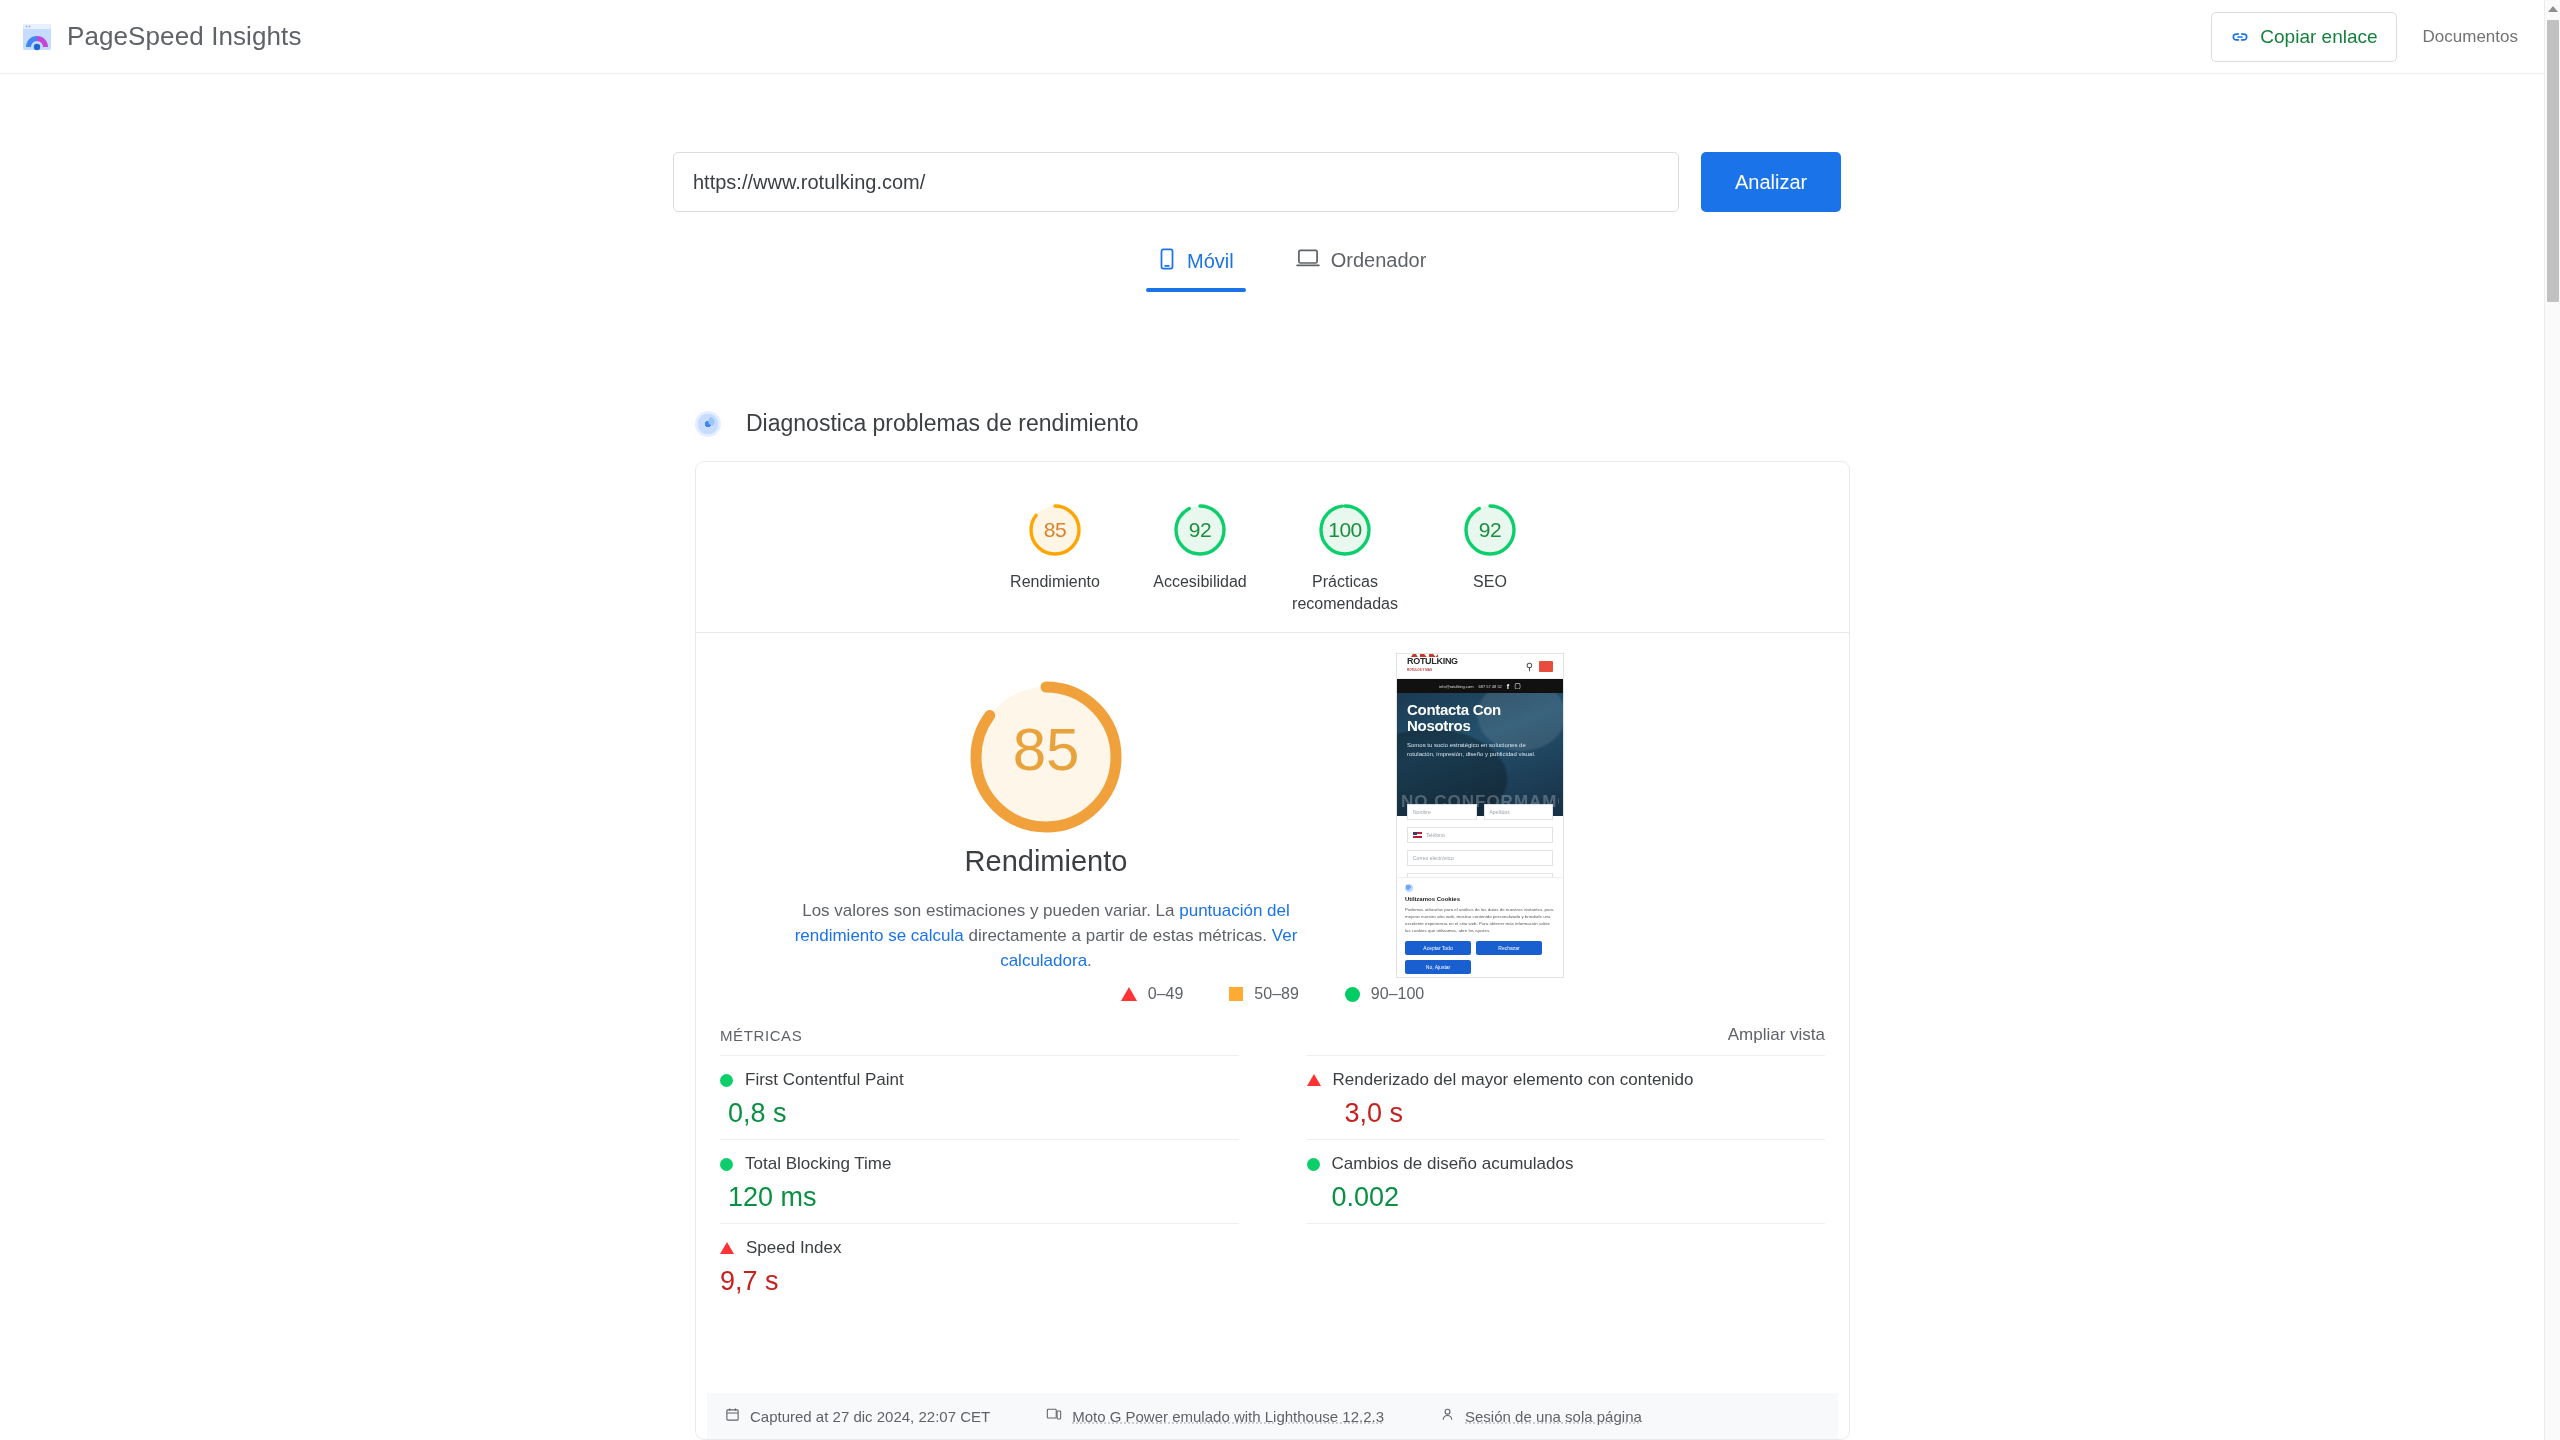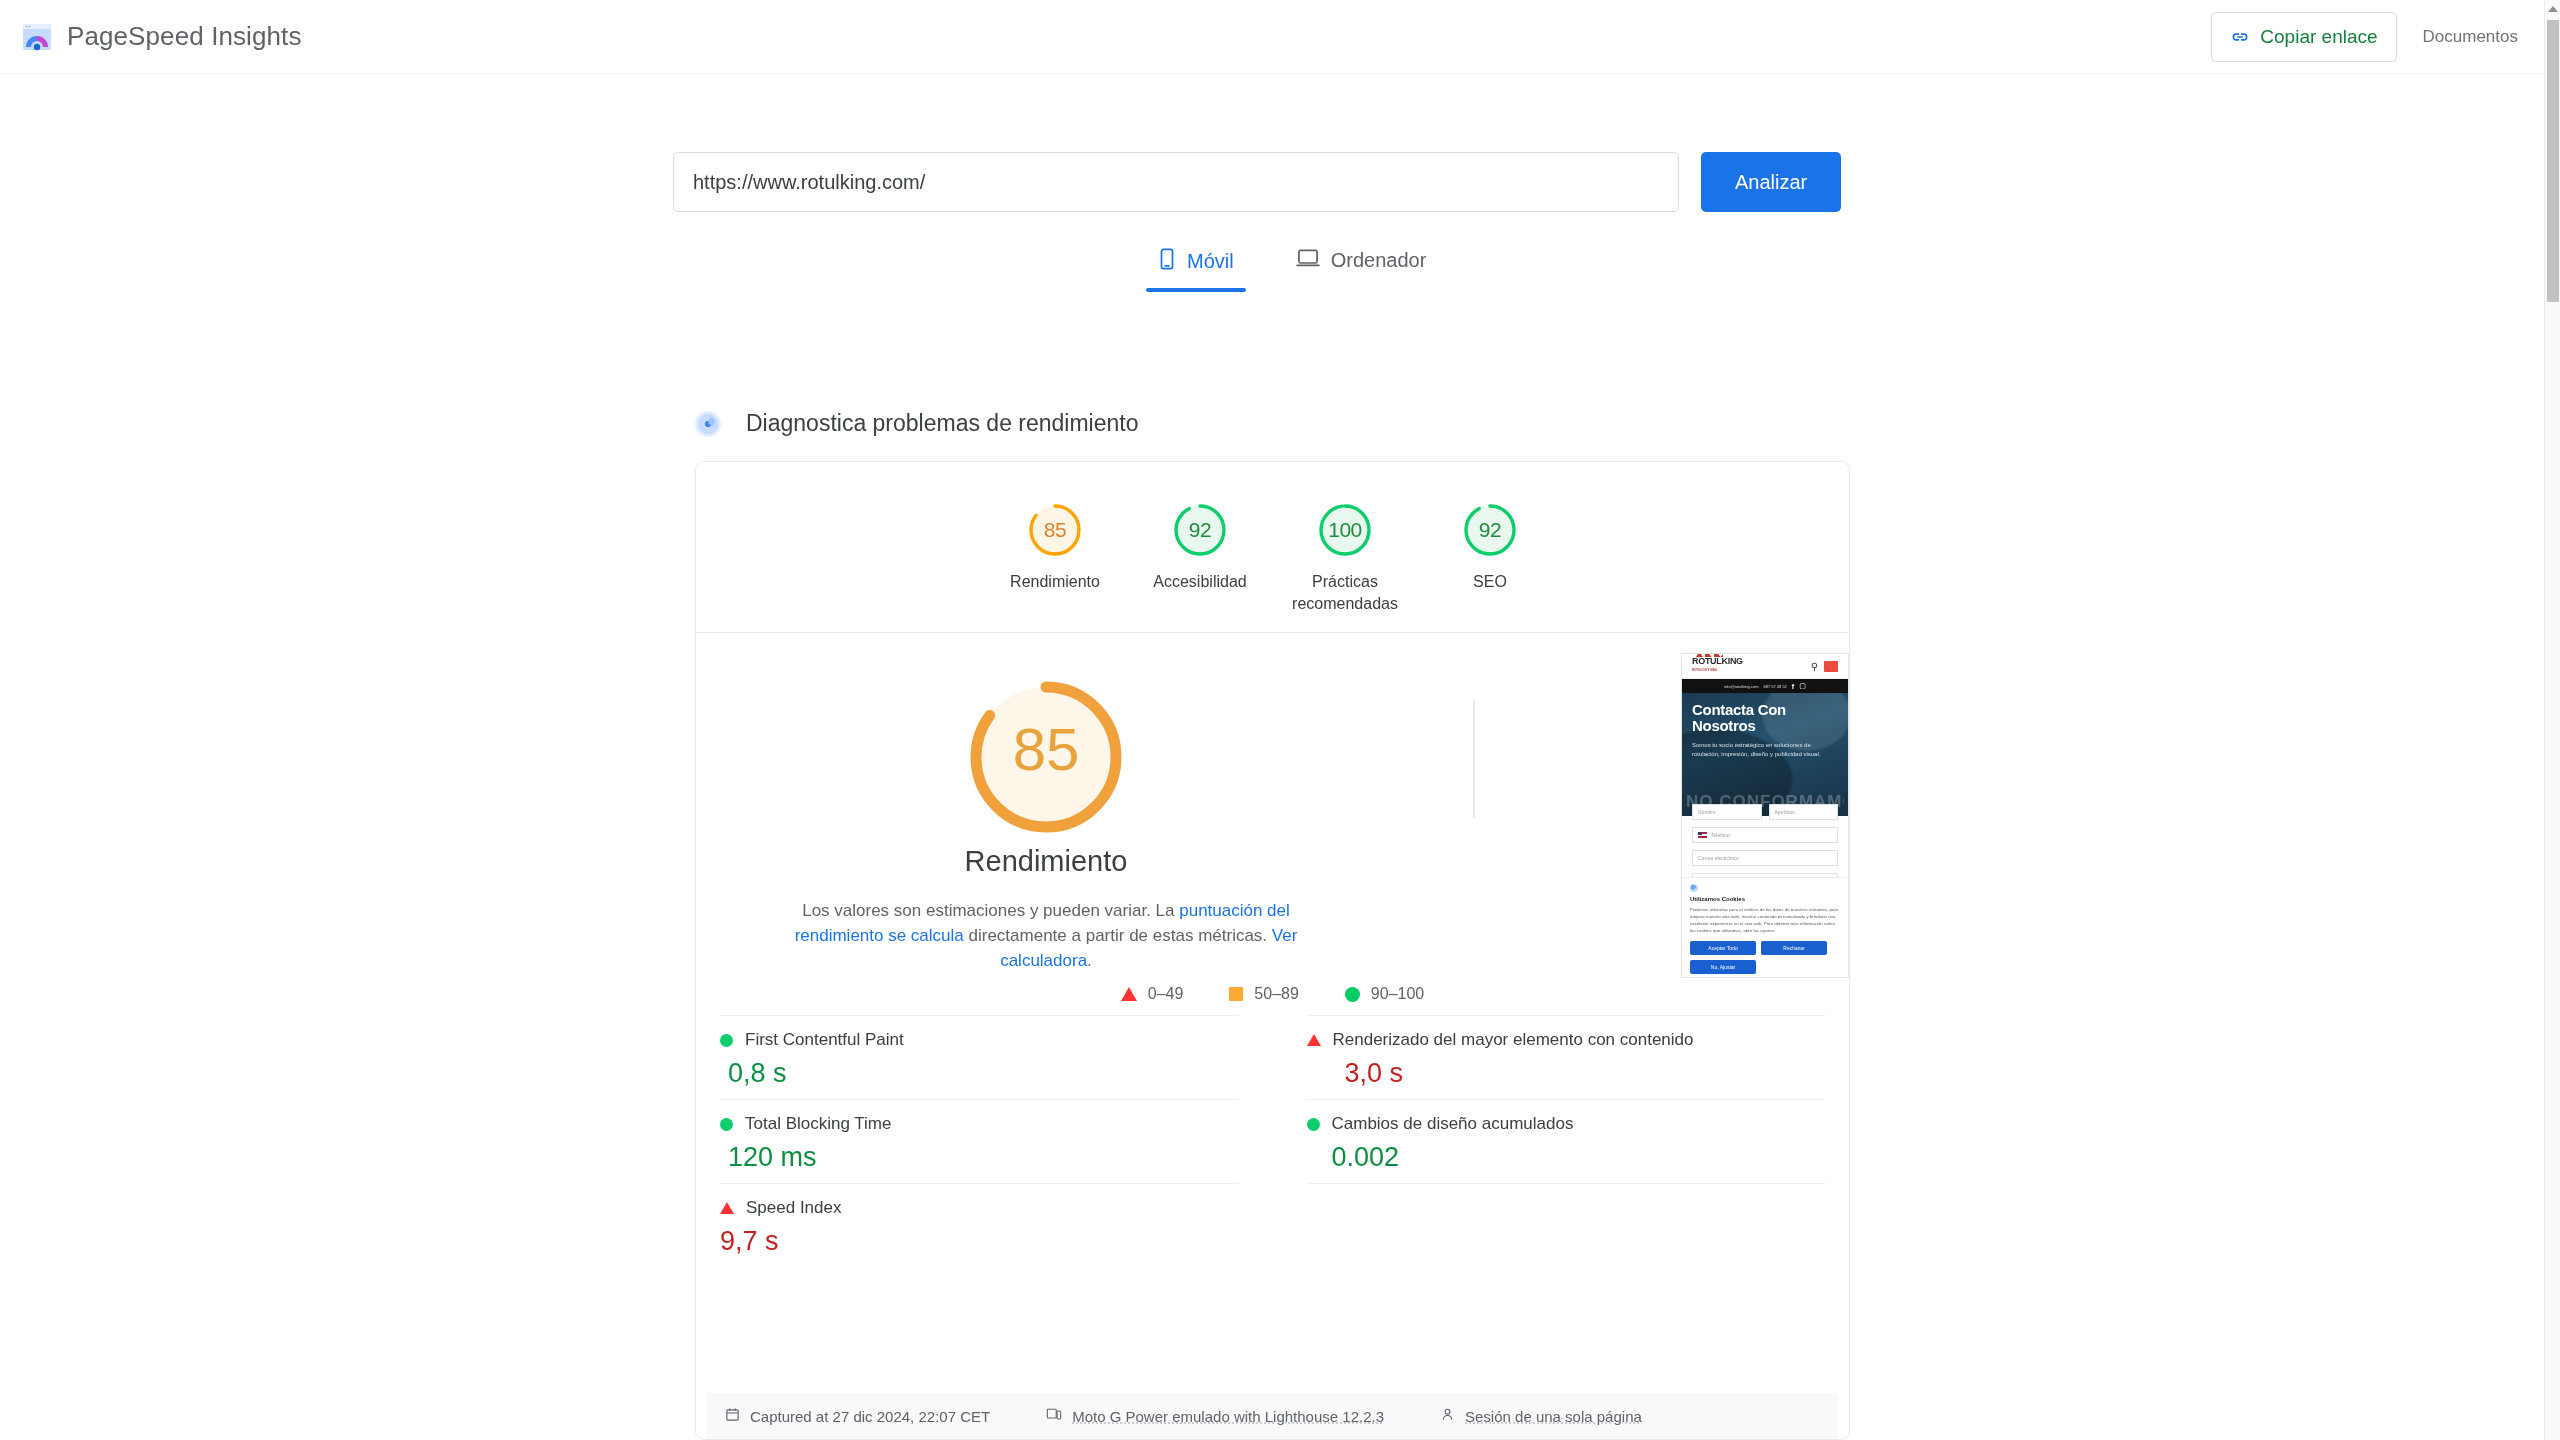--- a/index.html
+++ b/index.html
@@ -154,21 +154,21 @@
   .perf-desc {
     margin-top: 20px; width: 540px; text-align: center;
     font-size: 17px; line-height: 25px; color: #5f6368;
   }
   .perf-desc a { color: #1a73e8; text-decoration: none; cursor: pointer; }
   .vdiv {
     position: absolute; left: 777px; top: 67px; width: 2px; height: 118px;
     background: #e8eaed;
   }
   .perf-right {
-    flex: 1; display: flex; justify-content: flex-end; padding-top: 20px;
+    flex: 1; display: flex; justify-content: flex-start; padding-top: 20px;
   }
 
   
   .thumb {
     width: 168px; height: 325px; background: #fff;
     border: 1px solid #e3e3e3; overflow: hidden; position: relative;
     cursor: pointer;
   }
   .th-head {
     height: 25px; background: #fff; display: flex; align-items: center;
@@ -493,20 +493,24 @@
     <div class="legend-item">
       <span class="sw-sq"></span>
       <span>50–89</span>
     </div>
     <div class="legend-item">
       <span class="sw-cir"></span>
       <span>90–100</span>
     </div>
   </div>
 
+  <div class="metrics-head">
+    <span class="metrics-title">MÉTRICAS</span>
+    <span class="expand-link">Ampliar vista</span>
+  </div>
 
   <div class="metrics-grid">
     <div class="metric">
       <div class="m-top">
         <span class="m-dot" style="background:#0cce6b"></span>
         <span class="m-label">First Contentful Paint</span>
       </div>
       <div class="m-value" style="color:#0a8f43">0,8 s</div>
     </div>
 

